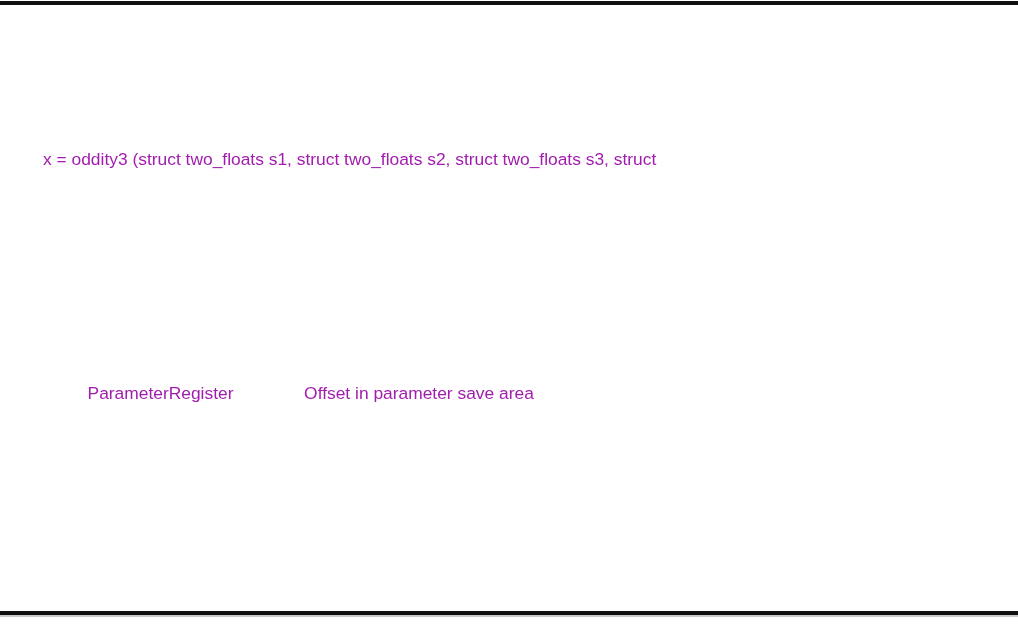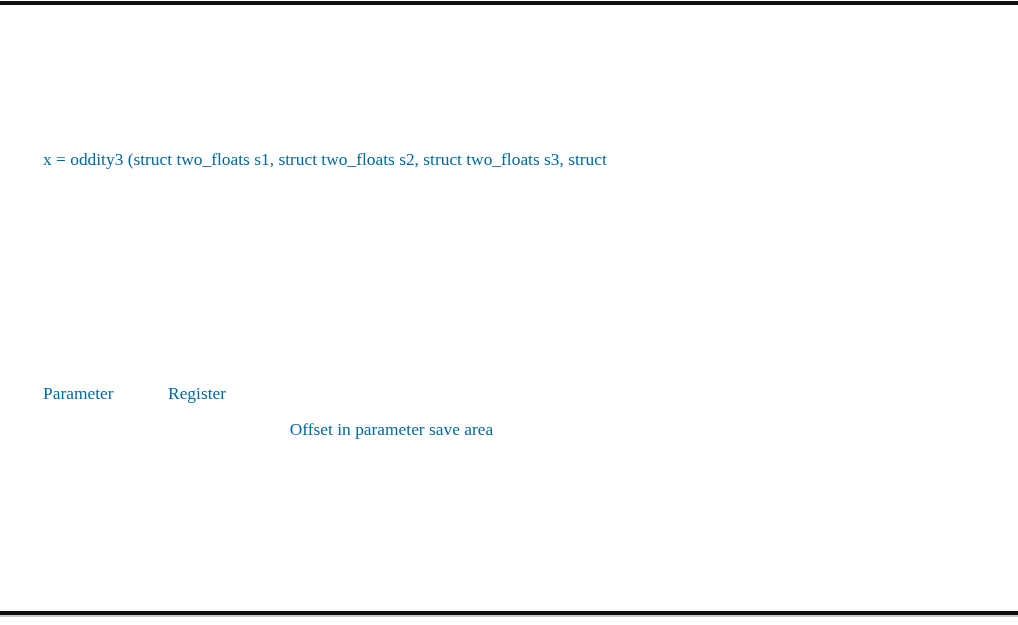--- a/index.html
+++ b/index.html
@@ -6,22 +6,22 @@
     margin: 0;
     padding: 0;
     background: #ffffff;
   }
   .page {
     position: relative;
     width: 1018px;
     height: 625px;
     background: #ffffff;
     overflow: hidden;
-    font-family: Liberation Serif, serif;
-    color: #0369a1;
+    font-family: Liberation Sans, sans-serif;
+    color: #a21caf;
   }
   .rule {
     position: absolute;
     left: 0;
     width: 1018px;
     height: 4px;
     background: #101010;
   }
   .rule-top { top: 1px; }
   .rule-bottom { top: 611px; box-shadow: 0 2px 0 #c9c9c9; }
@@ -44,31 +44,31 @@
     margin: 0 -1px;
     vertical-align: -3.5px;
   }
 
   .tbl { margin-top: 26px; }
   .row { display: flex; height: 26px; }
   .c-param {
     display: inline-block;
     width: 13ch;
     flex: 0 0 13ch;
+    text-align: right;
   }
   .c-reg {
     display: inline-block;
     width: 14ch;
     flex: 0 0 14ch;
     box-sizing: border-box;
     padding-left: 7ch;
-    margin-left: 12px;
   }
   .header-row .c-reg { padding-left: 0; }
-  .c-off { display: inline-block; margin-top: 36px; }
+  .c-off { display: inline-block; }
 </style>
 </head>
 <body>
 
 <div class="page">
   <div class="rule rule-top"></div>
 
   <div class="content">
 
     <div class="codeblock">

